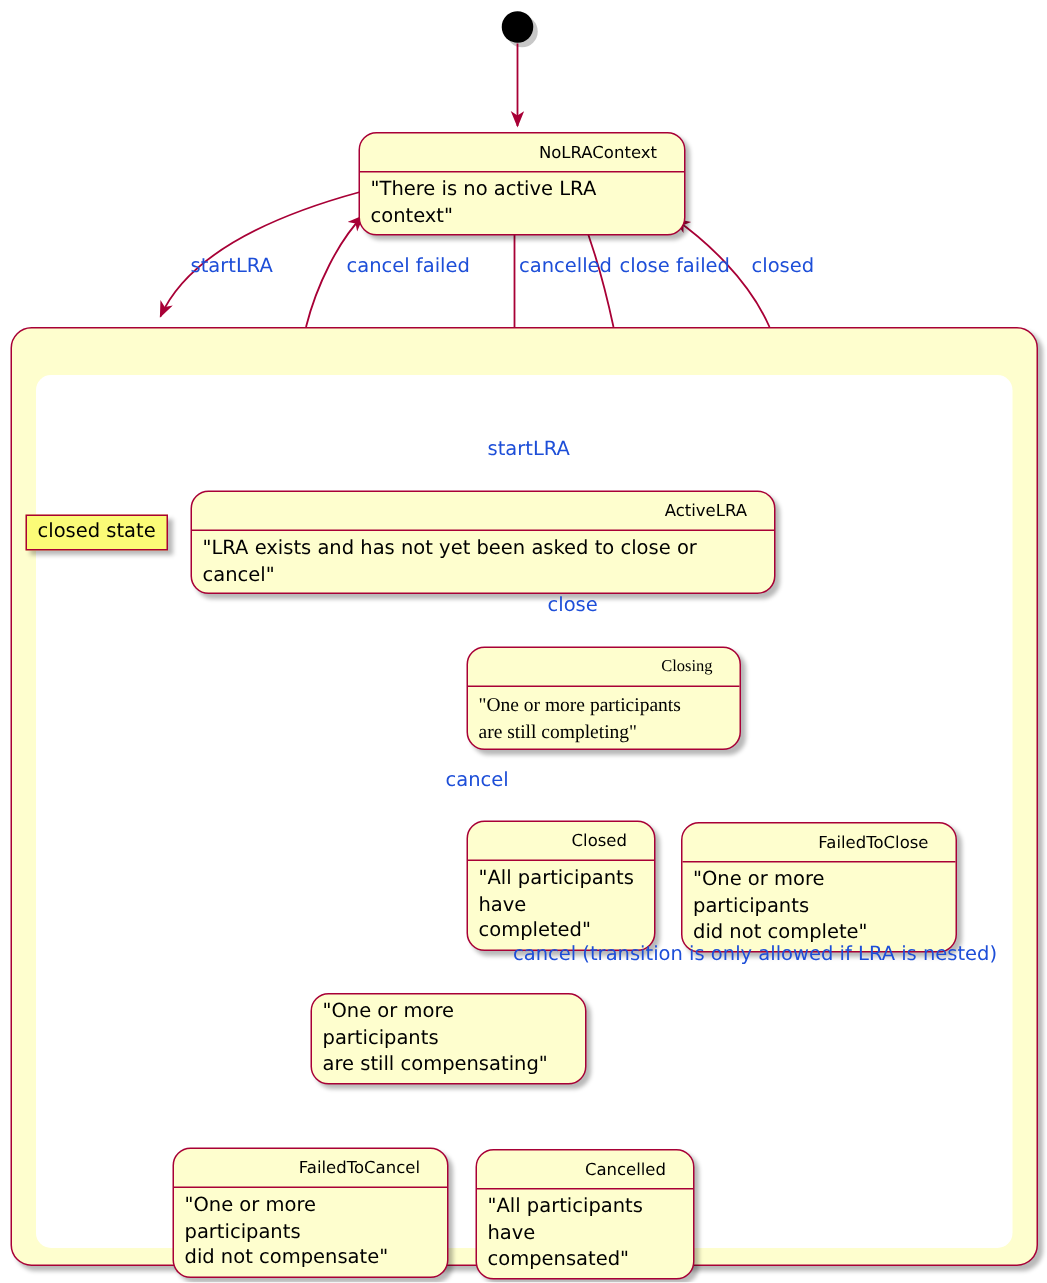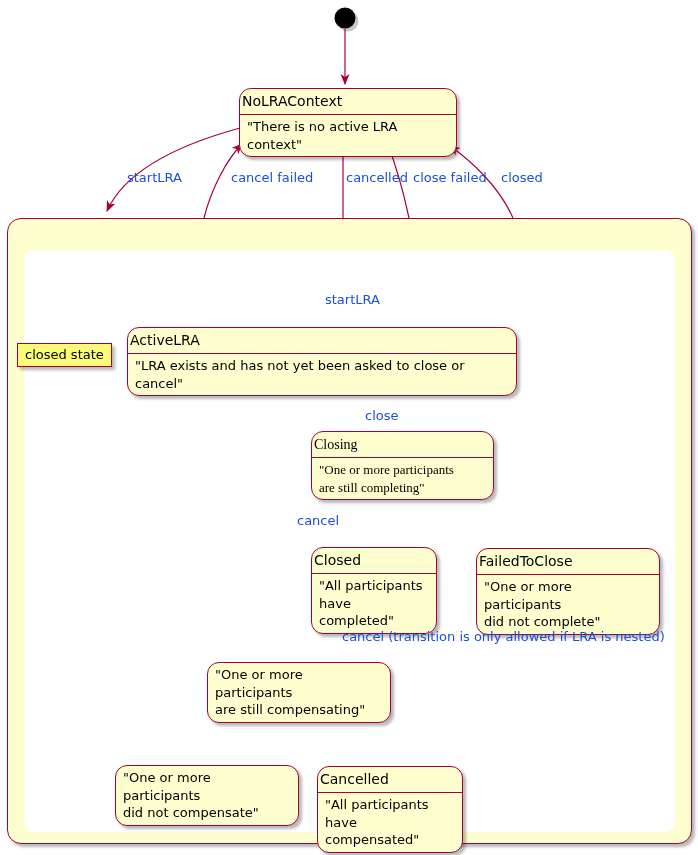--- a/index.html
+++ b/index.html
@@ -14,21 +14,21 @@
   
   .state {
     position:absolute;
     background:#FEFECE;
     border:1.5px solid #A80036;
     border-radius:12px;
     box-shadow:3px 3px 3px rgba(0,0,0,0.28);
     z-index:3;
   }
   .state-title {
-    font-size:14px; text-align:left; padding:3px 2px;
+    font-size:11px; text-align:right; padding:3px 18px;
     border-bottom:1.5px solid #A80036; line-height:19px; white-space:nowrap;
   }
   .state-desc {
     font-size:13px; padding:3px 7px; line-height:17.5px;
     white-space:pre-line; text-align:left;
   }
 
   
   #lra-context {
     position:absolute; left:7px; top:218px; width:683px; height:624px;
@@ -129,47 +129,48 @@
     <div class="state-desc">"One or more participants
 are still completing"</div>
   </div>
 
   <div class="state" style="left:311px; top:547px; width:124px;">
     <div class="state-title">Closed</div>
     <div class="state-desc">"All participants
 have completed"</div>
   </div>
 
-  <div class="state" style="left:476px; top:548px; width:182px;">
+  <div class="state" style="left:454px; top:548px; width:182px;">
     <div class="state-title">FailedToClose</div>
     <div class="state-desc">"One or more participants
 did not complete"</div>
   </div>
 
   <div class="state" style="left:207px; top:662px; width:182px;">
     <div class="state-desc">"One or more participants
 are still compensating"</div>
   </div>
 
   <div class="state" style="left:115px; top:765px; width:182px;">
+    <div class="state-title">FailedToCancel</div>
     <div class="state-desc">"One or more participants
 did not compensate"</div>
   </div>
 
   <div class="state" style="left:317px; top:766px; width:144px;">
     <div class="state-title">Cancelled</div>
     <div class="state-desc">"All participants
 have compensated"</div>
   </div>
 
   <div class="note">closed state</div>
 
   <div class="tlabel" style="left:127px; top:170px;">startLRA</div>
   <div class="tlabel" style="left:231px; top:170px;">cancel failed</div>
   <div class="tlabel" style="left:346px; top:170px;">cancelled</div>
   <div class="tlabel" style="left:413px; top:170px;">close failed</div>
   <div class="tlabel" style="left:501px; top:170px;">closed</div>
   <div class="tlabel" style="left:325px; top:292px;">startLRA</div>
-  <div class="tlabel" style="left:365px; top:408px;text-align:center;">close</div>
+  <div class="tlabel" style="left:365px; top:396px;text-align:center;">close</div>
   <div class="tlabel" style="left:297px; top:513px;">cancel</div>
   <div class="tlabel" style="left:342px; top:629px;">cancel (transition is only allowed if LRA is nested)</div>
 
 </div>
 
 </body></html>

